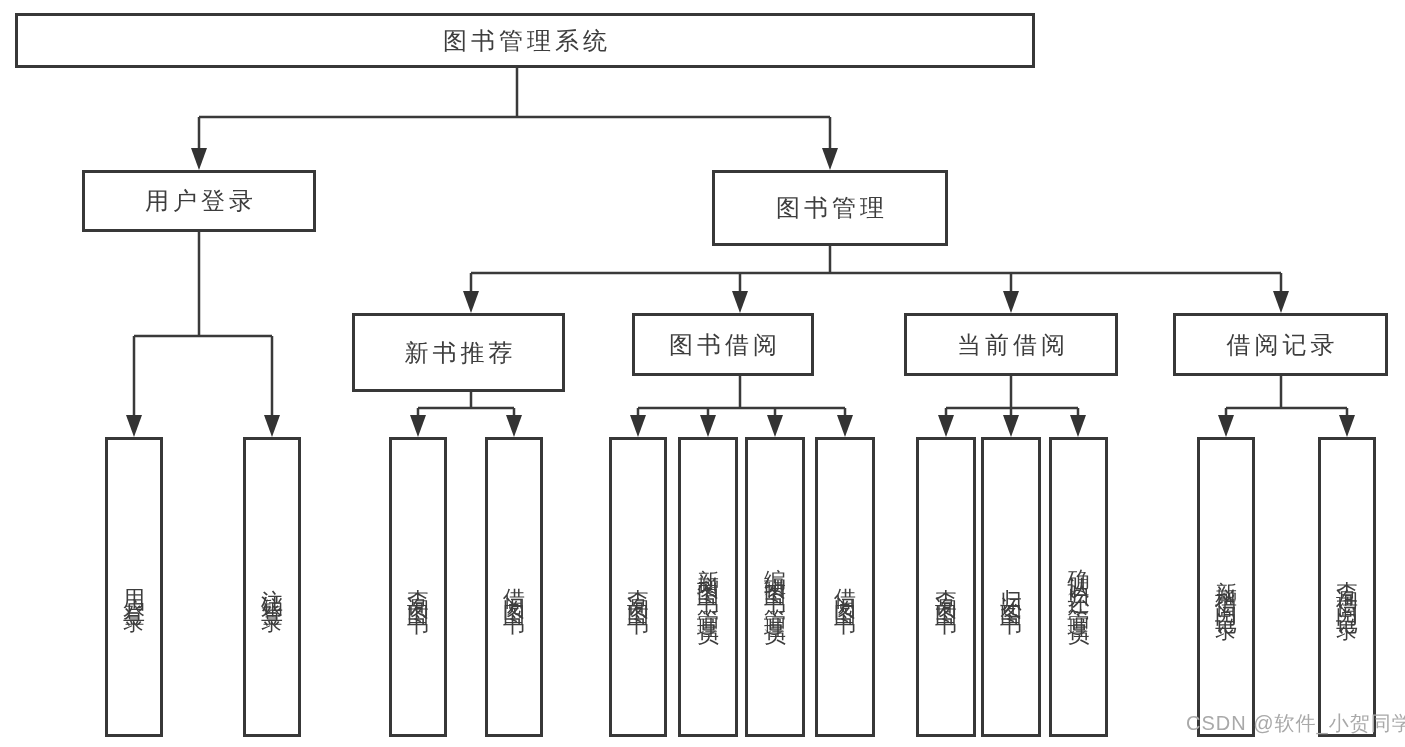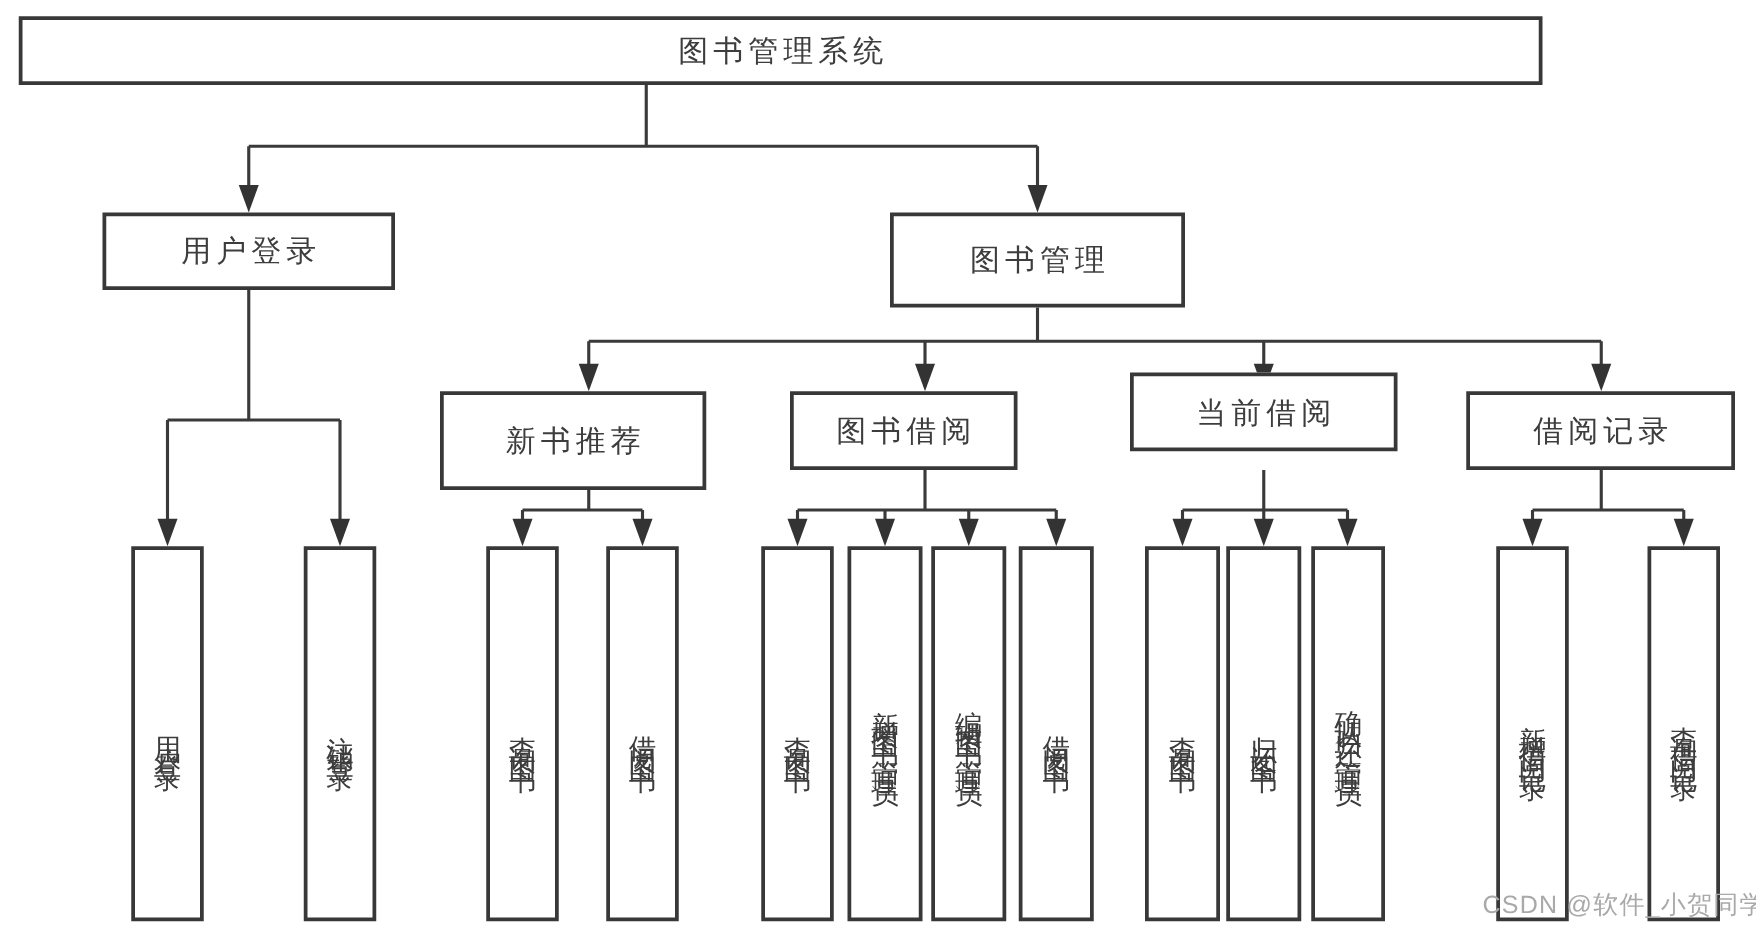--- a/index.html
+++ b/index.html
@@ -100,38 +100,38 @@
     <path class="arrow" d="M700,415 L716,415 L708,437 Z"></path>
     <path class="arrow" d="M767,415 L783,415 L775,437 Z"></path>
     <path class="arrow" d="M837,415 L853,415 L845,437 Z"></path>
     <path class="arrow" d="M938,415 L954,415 L946,437 Z"></path>
     <path class="arrow" d="M1003,415 L1019,415 L1011,437 Z"></path>
     <path class="arrow" d="M1070,415 L1086,415 L1078,437 Z"></path>
     <path class="arrow" d="M1218,415 L1234,415 L1226,437 Z"></path>
     <path class="arrow" d="M1339,415 L1355,415 L1347,437 Z"></path>
   </svg>
 
-  <div class="box" style="left:15px;top:13px;width:1219px;height:55px">
+  <div class="box" style="left:15px;top:13px;width:1020px;height:55px">
     <span class="hlabel">图书管理系统</span>
   </div>
 
   <div class="box" style="left:82px;top:170px;width:234px;height:62px">
     <span class="hlabel">用户登录</span>
   </div>
   <div class="box" style="left:712px;top:170px;width:236px;height:76px">
     <span class="hlabel">图书管理</span>
   </div>
 
   <div class="box" style="left:352px;top:313px;width:213px;height:79px">
     <span class="hlabel">新书推荐</span>
   </div>
   <div class="box" style="left:632px;top:313px;width:182px;height:63px">
     <span class="hlabel">图书借阅</span>
   </div>
-  <div class="box" style="left:904px;top:298px;width:214px;height:63px">
+  <div class="box" style="left:904px;top:313px;width:214px;height:63px">
     <span class="hlabel">当前借阅</span>
   </div>
   <div class="box" style="left:1173px;top:313px;width:215px;height:63px">
     <span class="hlabel">借阅记录</span>
   </div>
 
   <div class="box" style="left:105px;top:437px;width:58px;height:300px">
     <span class="vlabel">用户登录</span>
   </div>
   <div class="box" style="left:243px;top:437px;width:58px;height:300px">

